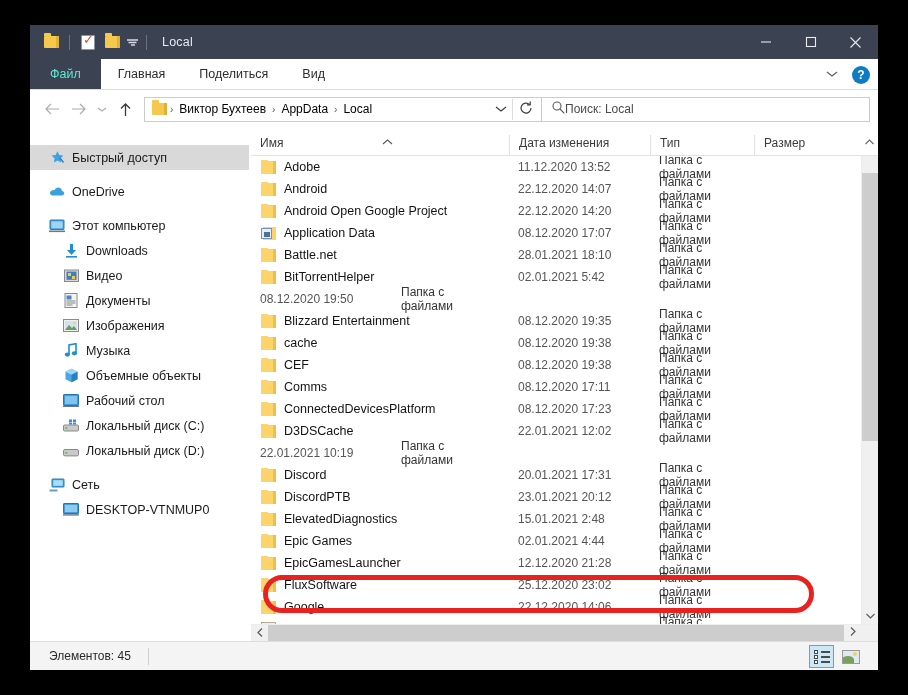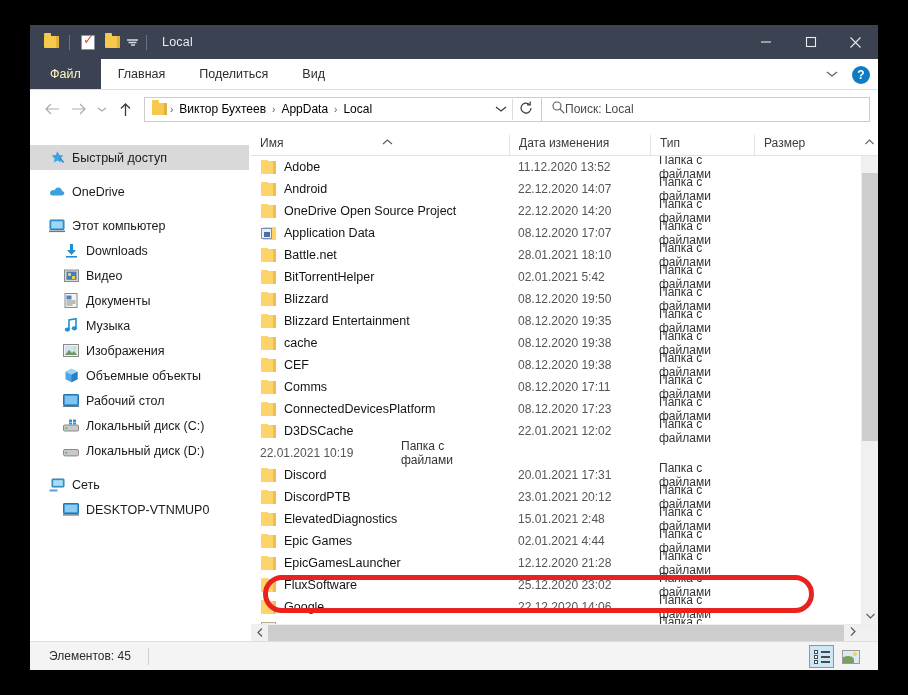--- a/index.html
+++ b/index.html
@@ -66,21 +66,21 @@
   
   #ribbon {
     height: 31px; flex: 0 0 31px; background: #ffffff;
     display: flex; align-items: stretch; position: relative;
     border-bottom: 1px solid #dededd;
   }
   .rb-tab {
     display: flex; align-items: center; padding: 0 17px;
     font-size: 12.5px; color: #2b2b2b;
   }
-  .rb-tab.file { background: #3b4252; color: #fef9c3; padding: 0 20px; }
+  .rb-tab.file { background: #3b4252; color: #5eead4; padding: 0 20px; }
   .rb-right { position: absolute; right: 8px; top: 0; height: 31px; display: flex; align-items: center; gap: 8px; }
   .rb-caret { color: #44474d; font-size: 10px; padding: 0 6px; }
   .help-circle {
     width: 18px; height: 18px; border-radius: 50%; background: #0f7bc4;
     color: #fff; font-size: 12px; font-weight: bold;
     display: flex; align-items: center; justify-content: center;
   }
 
   
   #navbar {
@@ -445,38 +445,38 @@
             <svg width="14" height="15" viewBox="0 0 14 15">
               <rect x="1" y="0.5" width="12" height="14" fill="#f3f3f0" stroke="#8a8a8a"></rect>
               <rect x="2.5" y="2.5" width="5" height="4" fill="#4a86c5"></rect>
               <path d="M2.5 8h9M2.5 10h9M2.5 12h6" stroke="#7a7a7a" stroke-width="0.9"></path>
             </svg>
           </span>
           <span>Документы</span>
         </div>
         <div class="np-item child">
           <span class="np-ico">
-            <svg width="14" height="15" viewBox="0 0 14 15">
-              <path d="M5 11V2l7-1.3v9" stroke="#1e8fd5" stroke-width="1.6" fill="none"></path>
-              <ellipse cx="3.4" cy="11.6" rx="2.6" ry="2.1" fill="#1e8fd5"></ellipse>
-              <ellipse cx="10.4" cy="10.3" rx="2.6" ry="2.1" fill="#1e8fd5"></ellipse>
-            </svg>
-          </span>
-          <span>Музыка</span>
-        </div>
-        <div class="np-item child">
-          <span class="np-ico">
             <svg width="16" height="13" viewBox="0 0 16 13">
               <rect x="0.5" y="0.5" width="15" height="12" fill="#efefef" stroke="#8a8a8a"></rect>
               <rect x="2" y="2" width="12" height="9" fill="#cfe3f2"></rect>
               <path d="M2 11l4-5 3 3 2-2 3 4z" fill="#6f9a5e"></path>
               <circle cx="11.5" cy="4" r="1.3" fill="#f0d45c"></circle>
             </svg>
           </span>
           <span>Изображения</span>
+        </div>
+        <div class="np-item child">
+          <span class="np-ico">
+            <svg width="14" height="15" viewBox="0 0 14 15">
+              <path d="M5 11V2l7-1.3v9" stroke="#1e8fd5" stroke-width="1.6" fill="none"></path>
+              <ellipse cx="3.4" cy="11.6" rx="2.6" ry="2.1" fill="#1e8fd5"></ellipse>
+              <ellipse cx="10.4" cy="10.3" rx="2.6" ry="2.1" fill="#1e8fd5"></ellipse>
+            </svg>
+          </span>
+          <span>Музыка</span>
         </div>
         <div class="np-item child">
           <span class="np-ico">
             <svg width="15" height="15" viewBox="0 0 15 15">
               <path d="M7.5 0.8l6 3v7.4l-6 3-6-3V3.8z" fill="#4aa8e8"></path>
               <path d="M7.5 0.8l6 3-6 3-6-3z" fill="#9dd6f5"></path>
               <path d="M7.5 6.8v7.4l6-3V3.8z" fill="#2b7fc0"></path>
             </svg>
           </span>
           <span>Объемные объекты</span>
@@ -571,21 +571,21 @@
                 <span class="ico-folder"></span>
                 <span>Android</span>
               </div>
               <div class="r-date">22.12.2020 14:07</div>
               <div class="r-type">Папка с файлами</div>
               <div class="r-size"></div>
             </div>
             <div class="row">
               <div class="r-name">
                 <span class="ico-folder"></span>
-                <span>OneDrive Open Source Project</span>
+                <span>Android Open Google Project</span>
               </div>
               <div class="r-date">22.12.2020 14:20</div>
               <div class="r-type">Папка с файлами</div>
               <div class="r-size"></div>
             </div>
             <div class="row">
               <div class="r-name">
                 <span class="ico-junction">
                   <span class="base"></span>
                   <span class="badge"></span>
@@ -608,24 +608,20 @@
             <div class="row">
               <div class="r-name">
                 <span class="ico-folder"></span>
                 <span>BitTorrentHelper</span>
               </div>
               <div class="r-date">02.01.2021 5:42</div>
               <div class="r-type">Папка с файлами</div>
               <div class="r-size"></div>
             </div>
             <div class="row">
-              <div class="r-name">
-                <span class="ico-folder"></span>
-                <span>Blizzard</span>
-              </div>
               <div class="r-date">08.12.2020 19:50</div>
               <div class="r-type">Папка с файлами</div>
               <div class="r-size"></div>
             </div>
             <div class="row">
               <div class="r-name">
                 <span class="ico-folder"></span>
                 <span>Blizzard Entertainment</span>
               </div>
               <div class="r-date">08.12.2020 19:35</div>

